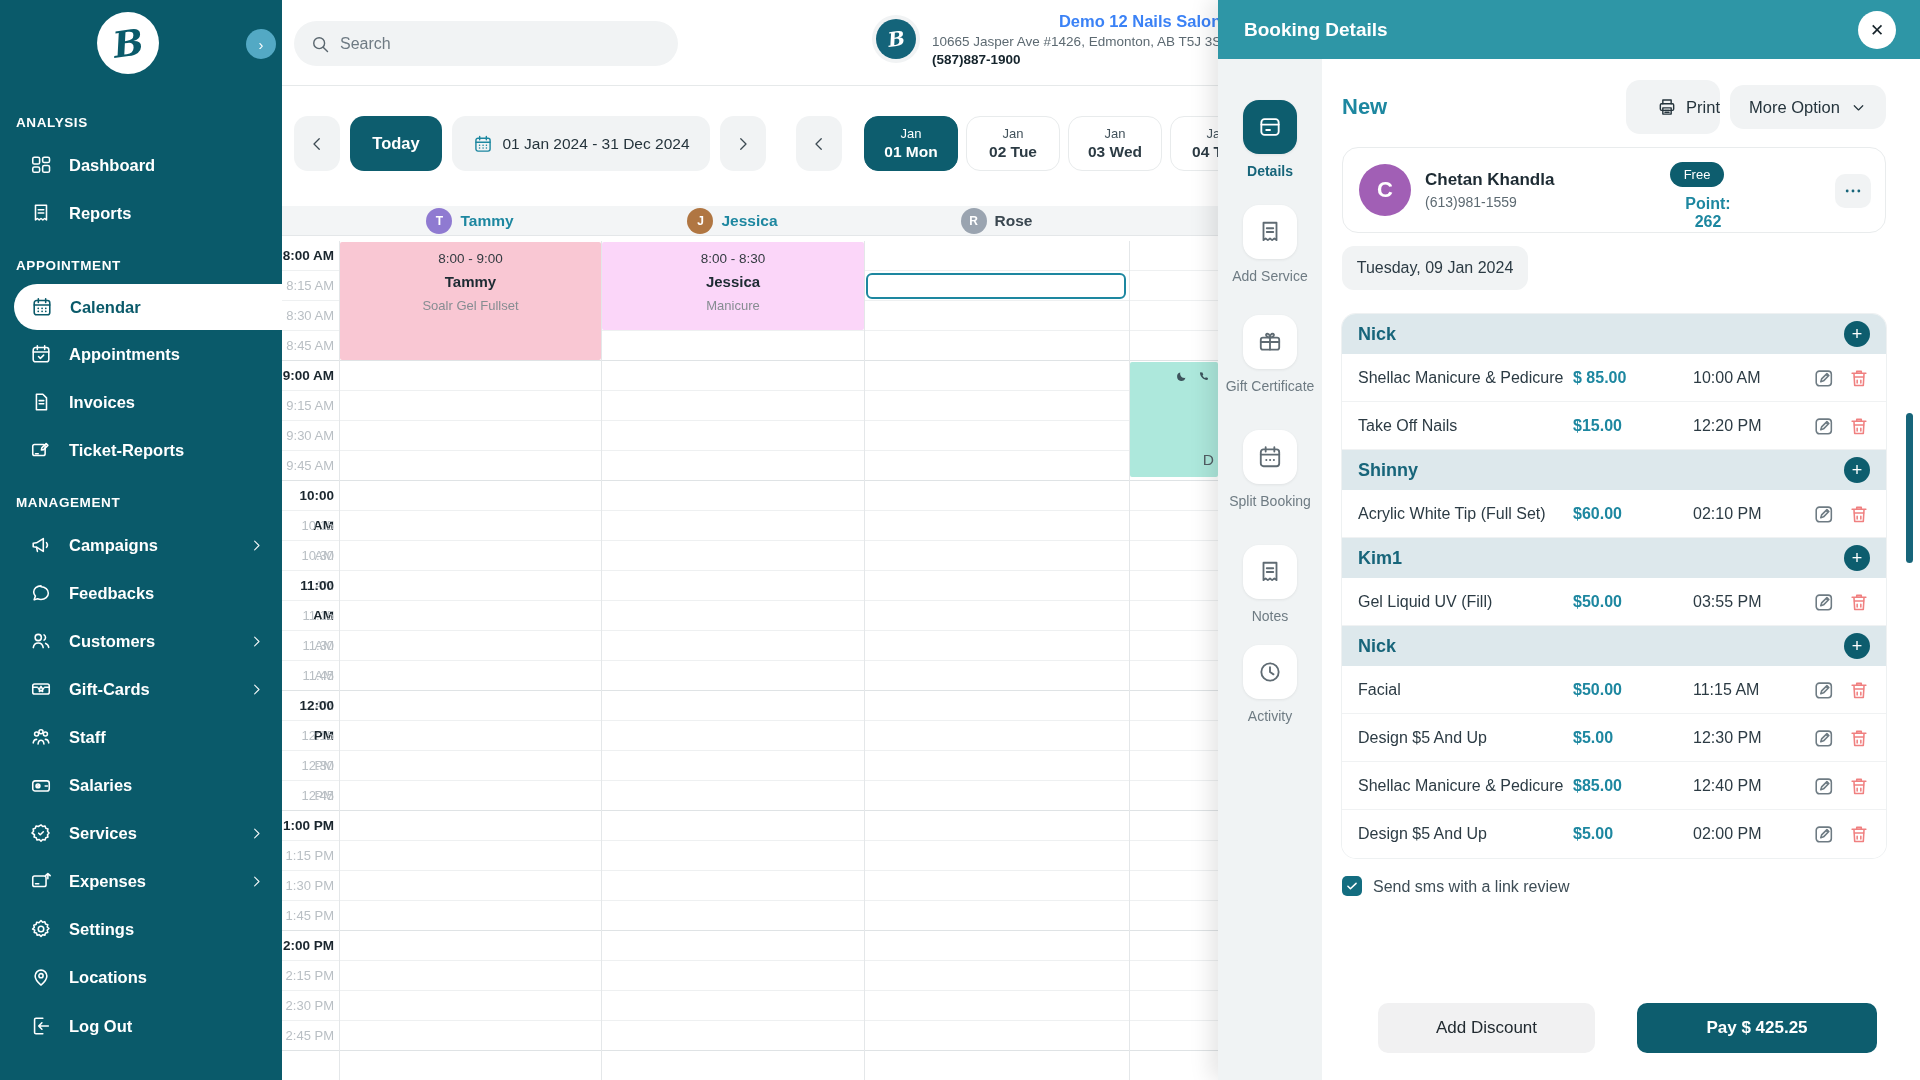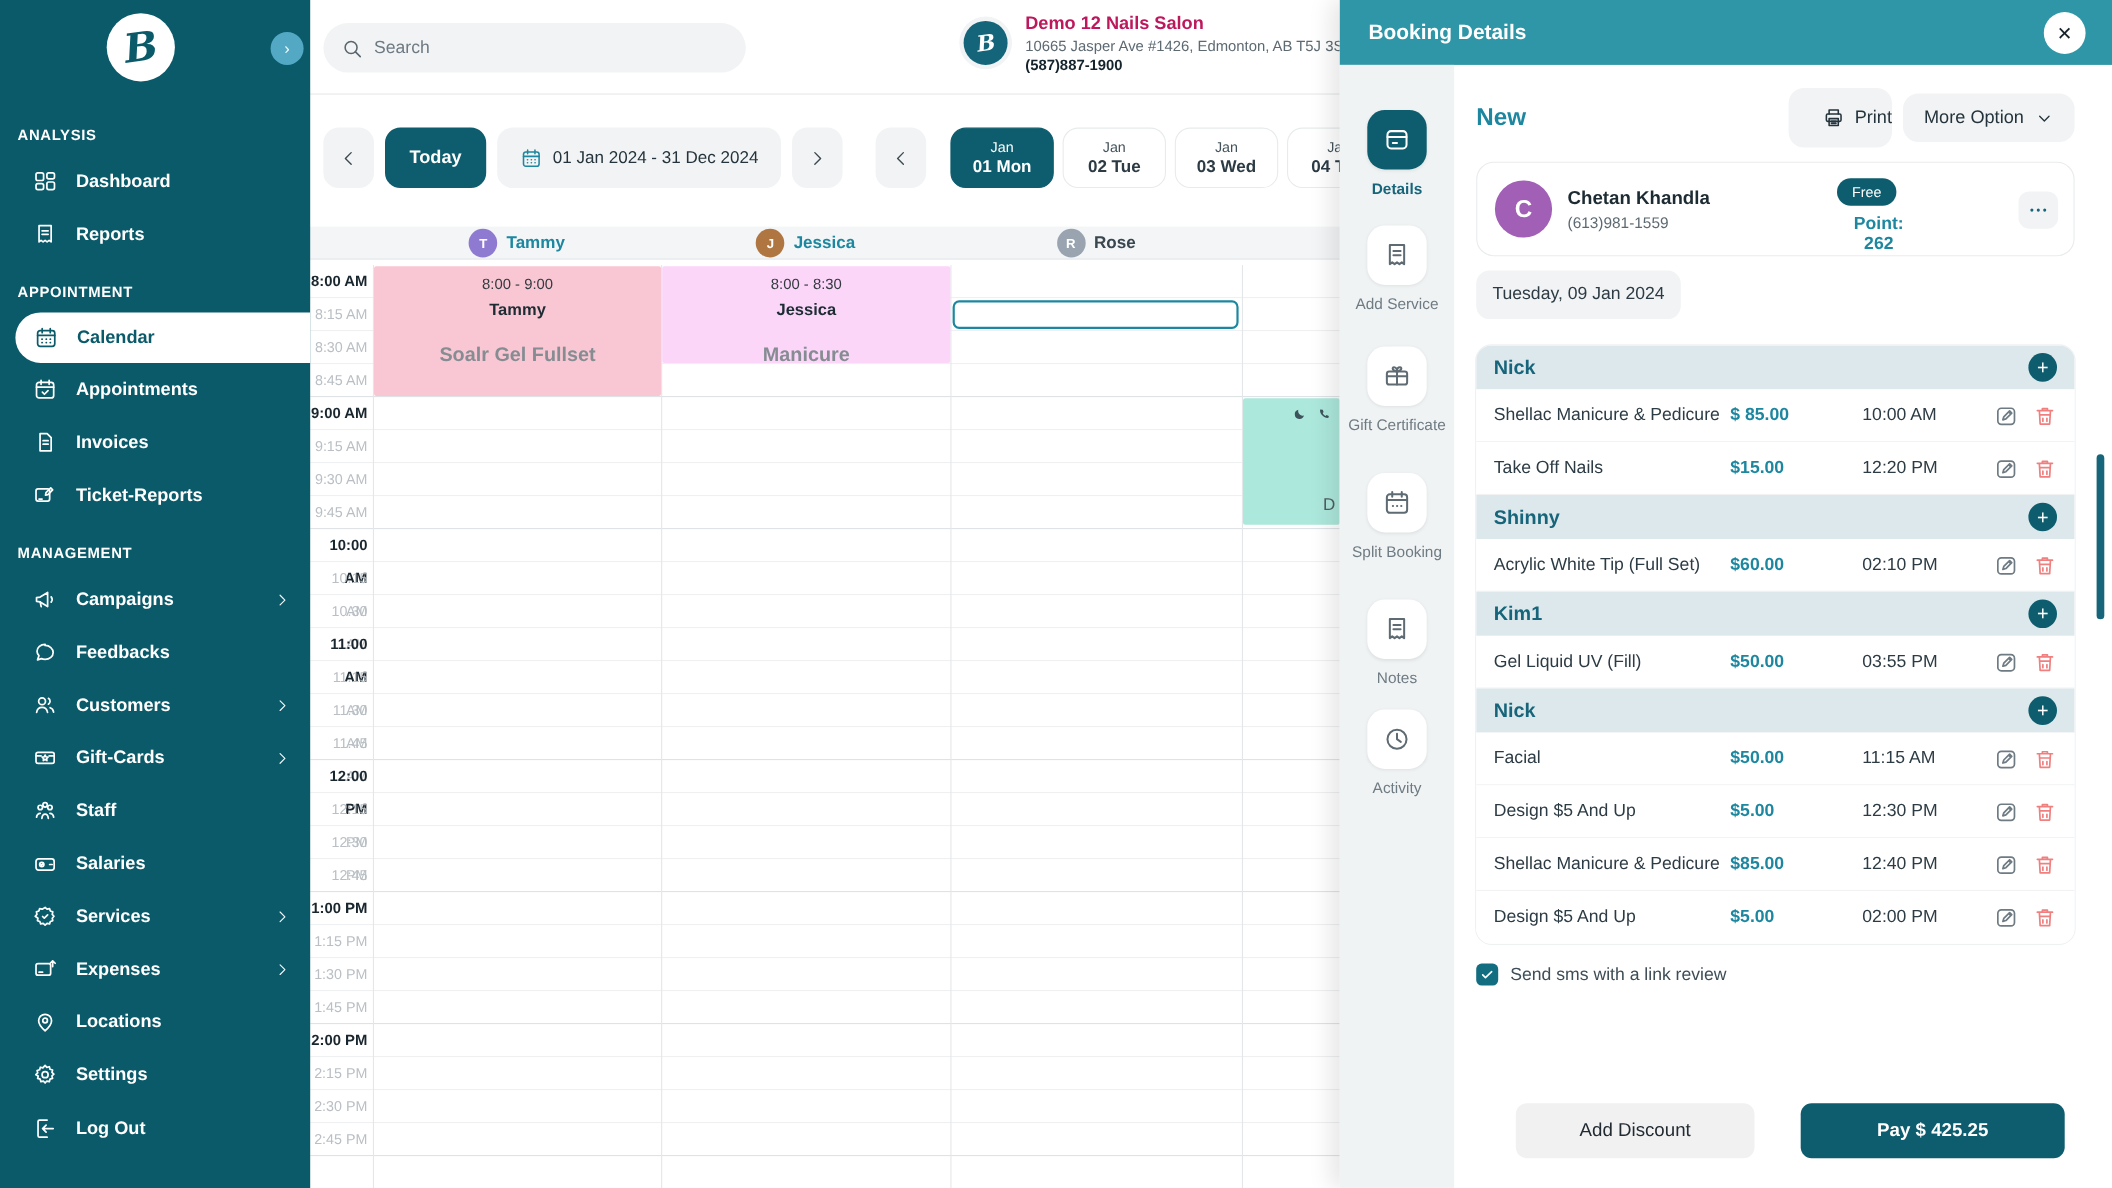--- a/index.html
+++ b/index.html
@@ -24,21 +24,21 @@
   
   .main { position:absolute; left:282px; top:0; width:936px; height:1080px; background:#fff; }
   .topbar { position:absolute; left:0; top:0; right:0; height:86px; border-bottom:1px solid #e6e9ea; }
   .search { position:absolute; left:12px; top:21px; width:384px; height:45px; background:#f1f3f4; border-radius:23px; display:flex; align-items:center; padding-left:16px; gap:10px; color:#5a666e; }
   .search input { border:none; background:transparent; outline:none; font-size:16px; color:#39454d; width:300px; font-family:inherit; }
   .search input::placeholder { color:#6e7a83; }
   .salon { position:absolute; left:590px; top:12px; width:346px; display:flex; gap:12px; overflow:hidden; }
   .salon-logo-outer { width:48px; height:48px; border-radius:50%; background:#f1f3f4; display:flex; align-items:center; justify-content:center; flex:0 0 auto; margin-top:3px; }
   .salon-logo { width:40px; height:40px; border-radius:50%; background:#14647a; display:flex; align-items:center; justify-content:center; }
   .salon-logo span { font-family:"DejaVu Serif",serif; font-style:italic; font-weight:bold; font-size:20px; color:#fff; transform:rotate(-8deg); }
-  .salon-name { font-size:16.5px; font-weight:bold; color:#be185d; white-space:nowrap; }
+  .salon-name { font-size:16.5px; font-weight:bold; color:#3b82f6; white-space:nowrap;text-align:right; }
   .salon-addr { font-size:13.5px; color:#5d6a72; margin-top:3px; white-space:nowrap; }
   .salon-phone { font-size:13.5px; font-weight:bold; color:#15242c; margin-top:3px; white-space:nowrap; }
 
   .datebar { position:absolute; left:12px; top:116px; right:0; height:55px; display:flex; align-items:center; }
   .btn-sq { width:46px; height:55px; border-radius:14px; background:#f1f3f4; border:none; display:flex; align-items:center; justify-content:center; color:#3c4a52; cursor:pointer; flex:0 0 auto; }
   .btn-today { width:92px; height:55px; border-radius:14px; background:#0d5d6e; border:none; color:#fff; font-size:16.5px; font-weight:600; margin-left:10px; cursor:pointer; flex:0 0 auto; font-family:inherit; }
   .btn-range { width:258px; height:55px; border-radius:14px; background:#f1f3f4; border:none; margin-left:10px; display:flex; align-items:center; justify-content:center; gap:10px; font-size:15.5px; color:#25343c; cursor:pointer; flex:0 0 auto; font-family:inherit; }
   .btn-range .icon { color:#1d87a0; display:flex; }
   .chev-next { margin-left:10px; }
   .chev-prev2 { margin-left:30px; }
@@ -57,21 +57,21 @@
   .grid { position:absolute; left:0; top:237px; right:0; height:843px; background:#fff; overflow:hidden; }
   .grid-inner { position:absolute; left:0; top:4px; right:0; height:840px; }
   .grid-row { position:relative; height:30px; border-bottom:1px solid #eef0f1; }
   .grid-row.hour-end { border-bottom-color:#dfe3e5; }
   .time-label { position:absolute; left:0; top:0; width:52px; height:30px; line-height:30px; text-align:right; font-size:13px; color:#b9bfc4; }
   .time-label.bold { font-size:13.5px; font-weight:bold; color:#1a262e; }
   .col-line { position:absolute; top:0; bottom:0; border-left:1px solid #e4e7e9; }
   .cal-event { position:absolute; text-align:center; padding-top:9px; border-radius:2px; }
   .cal-event .t { font-size:13.5px; color:#333b41; }
   .cal-event .n { font-size:15px; font-weight:bold; color:#1d2b33; margin-top:7px; }
-  .cal-event .s { font-size:18px; color:#868d92; margin-top:22px;font-weight:bold; }
+  .cal-event .s { font-size:13px; color:#868d92; margin-top:8px; }
   .cal-event .icons-row { position:absolute; top:8px; right:8px; display:flex; gap:9px; color:#3d545c; }
   .cal-event .clip-text { position:absolute; right:4px; bottom:8px; font-size:15.5px; color:#515d63; }
   .selection-box { position:absolute; background:#fff; border:2px solid #1d87a0; border-radius:6px; }
 
   
   .panel { position:absolute; right:0; top:0; width:702px; height:1080px; background:#fff; z-index:5; box-shadow:-8px 0 20px rgba(0,0,0,.10); }
   .panel-header { position:absolute; left:0; top:0; right:0; height:59px; background:#2e96a6; display:flex; align-items:center; padding-left:26px; }
   .panel-title { color:#fff; font-size:19px; font-weight:600; }
   .close-btn { position:absolute; right:24px; top:11px; width:38px; height:38px; border-radius:50%; background:#fff; border:none; color:#16232a; font-size:17px; display:flex; align-items:center; justify-content:center; cursor:pointer; }
   .rail { position:absolute; left:0; top:59px; bottom:0; width:104px; background:#f0f3f4; }
@@ -299,34 +299,34 @@
             <span class="icon" style="display: flex;">
               <svg viewBox="0 0 24 24" width="15" height="15" fill="none" stroke="currentColor" stroke-width="1.7" stroke-linecap="round" stroke-linejoin="round">
                 <path d="M9 5l7 7-7 7"></path>
               </svg>
             </span>
           </span>
         </div>
         <div class="nav-item">
           <span class="icon" style="display: flex;">
             <svg viewBox="0 0 24 24" width="22" height="22" fill="none" stroke="currentColor" stroke-width="1.7" stroke-linecap="round" stroke-linejoin="round">
+              <circle cx="12" cy="12" r="3"></circle>
+              <path d="M12 2.8l1.7 1.9 2.5-.6.7 2.5 2.5.7-.6 2.5 1.9 1.7-1.9 1.7.6 2.5-2.5.7-.7 2.5-2.5-.6-1.7 1.9-1.7-1.9-2.5.6-.7-2.5-2.5-.7.6-2.5L2.8 12l1.9-1.7-.6-2.5 2.5-.7.7-2.5 2.5.6z"></path>
+            </svg>
+          </span>
+          <span class="nav-label">Settings</span>
+        </div>
+        <div class="nav-item">
+          <span class="icon" style="display: flex;">
+            <svg viewBox="0 0 24 24" width="22" height="22" fill="none" stroke="currentColor" stroke-width="1.7" stroke-linecap="round" stroke-linejoin="round">
               <path d="M12 20.8S5.6 15.4 5.6 10.9a6.4 6.4 0 0112.8 0c0 4.5-6.4 9.9-6.4 9.9z"></path>
               <circle cx="12" cy="10.6" r="2.3"></circle>
             </svg>
           </span>
           <span class="nav-label">Locations</span>
-        </div>
-        <div class="nav-item">
-          <span class="icon" style="display: flex;">
-            <svg viewBox="0 0 24 24" width="22" height="22" fill="none" stroke="currentColor" stroke-width="1.7" stroke-linecap="round" stroke-linejoin="round">
-              <circle cx="12" cy="12" r="3"></circle>
-              <path d="M12 2.8l1.7 1.9 2.5-.6.7 2.5 2.5.7-.6 2.5 1.9 1.7-1.9 1.7.6 2.5-2.5.7-.7 2.5-2.5-.6-1.7 1.9-1.7-1.9-2.5.6-.7-2.5-2.5-.7.6-2.5L2.8 12l1.9-1.7-.6-2.5 2.5-.7.7-2.5 2.5.6z"></path>
-            </svg>
-          </span>
-          <span class="nav-label">Settings</span>
         </div>
       </nav>
     <div class="logout-item" id="logout-slot">
         <div class="nav-item">
           <span class="icon" style="display: flex;">
             <svg viewBox="0 0 24 24" width="22" height="22" fill="none" stroke="currentColor" stroke-width="1.7" stroke-linecap="round" stroke-linejoin="round">
               <path d="M14 3.5H6.5A1.5 1.5 0 005 5v14a1.5 1.5 0 001.5 1.5H14"></path>
               <path d="M9.5 12H20M13 8.5L9.5 12l3.5 3.5"></path>
             </svg>
           </span>

